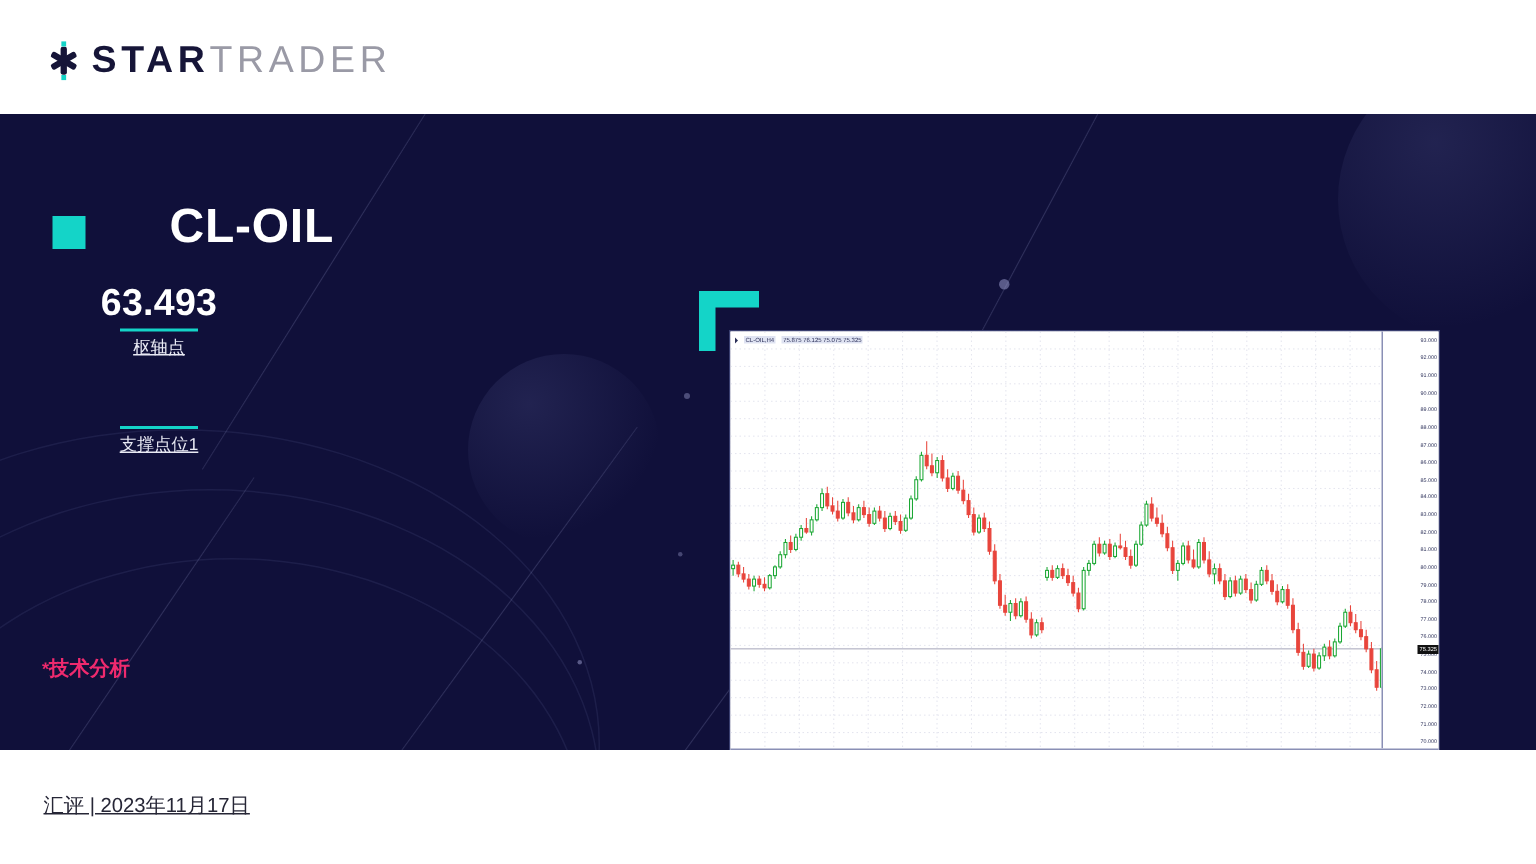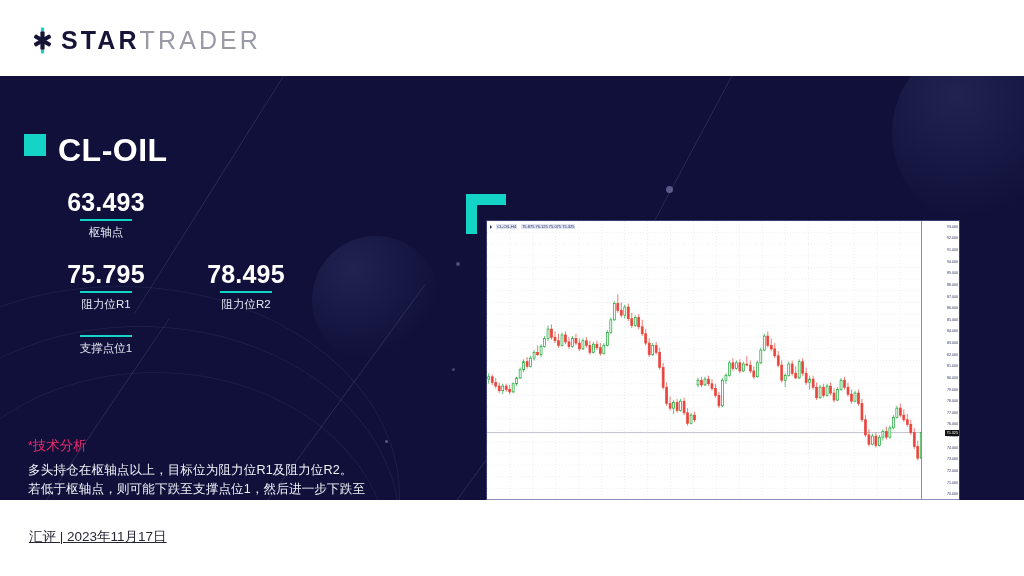--- a/index.html
+++ b/index.html
@@ -21,35 +21,35 @@
   .logo-trader { color:#9a9aa6; font-weight:400; }
 
   
   .hero { position:absolute; left:0; top:76px; width:1024px; height:424px; background:#10103a; overflow:hidden; }
   .deco { position:absolute; pointer-events:none; }
   .streak { background:linear-gradient(to bottom right, rgba(255,255,255,0) 0%, rgba(170,175,225,.20) 50%, rgba(255,255,255,0) 100%); }
   .planet { border-radius:50%; }
   .dot { border-radius:50%; }
   .swoosh { border-radius:50%; border:1px solid rgba(150,155,215,.10); }
 
-  .sym-row { position:absolute; left:24px; top:58px; display:flex; align-items:flex-start; }
+  .sym-row { position:absolute; left:35px; top:58px; display:flex; align-items:flex-end;gap:44px; }
   .sym-square { width:22px; height:22px; background:#14d4c8; margin-right:12px; }
   .sym-name { color:#fff; font-size:32px; font-weight:600; letter-spacing:.5px; line-height:32px; }
 
   .pivots { position:absolute; left:36px; top:112px; width:280px; }
   .pv-row { display:flex; }
   .pv-cell { width:140px; text-align:center; }
   .pv-cell.solo { width:140px; }
   .pv-val { color:#fff; font-size:25px; font-weight:600; line-height:28px; letter-spacing:.2px; }
   .pv-bar { width:52px; height:2px; background:#14d4c8; margin:3px auto 4px; }
-  .pv-lbl { color:#e9eaf4; font-size:11.5px; line-height:14px; }
+  .pv-lbl { color:#e9eaf4; font-size:11.5px; line-height:14px;text-decoration:underline; }
   .pv-gap { height:21px; }
 
   .ta { position:absolute; left:28px; top:361px; width:372px; }
-  .ta-head { color:#ef2a6e; font-size:13.5px; font-weight:400; line-height:18px; margin-bottom:6px; }
+  .ta-head { color:#ef2a6e; font-size:13.5px; font-weight:700; line-height:18px; margin-bottom:6px; }
   .ta-head .star { font-size:12px; }
   .ta-body p { color:#f2f3fa; font-size:12.6px; line-height:18.6px; letter-spacing:.1px; }
 
   
   .chartwrap { position:absolute; left:466px; top:118px; width:514px; height:346px; }
   .bracket { position:absolute; background:#14d4c8; }
   .chart { position:absolute; left:20px; top:26px; width:474px; height:293px;
            background:#fff; border:1px solid #3a3f70; }
   .chart-header { position:absolute; left:1px; top:1px; height:9px; display:flex; align-items:center;
                   gap:4px; padding-left:2px; font-size:4px; color:#2b2f58; white-space:nowrap;
@@ -117,48 +117,31 @@
 
     <div class="pivots">
       <div class="pv-row">
         <div class="pv-cell solo">
           <div class="pv-val">63.493</div>
           <div class="pv-bar"></div>
           <div class="pv-lbl">枢轴点</div>
         </div>
       </div>
       <div class="pv-gap"></div>
-      <div class="pv-row">
-        <div class="pv-cell">
-          <div class="pv-val">75.795</div>
-          <div class="pv-bar"></div>
-          <div class="pv-lbl">阻力位R1</div>
-        </div>
-        <div class="pv-cell">
-          <div class="pv-val">78.495</div>
-          <div class="pv-bar"></div>
-          <div class="pv-lbl">阻力位R2</div>
-        </div>
-      </div>
       <div class="pv-gap"></div>
       <div class="pv-row">
         <div class="pv-cell">
           <div class="pv-bar"></div>
           <div class="pv-lbl">支撑点位1</div>
         </div>
       </div>
     </div>
 
     <div class="ta">
       <div class="ta-head"><span class="star">*</span><span>技术分析</span></div>
-      <div class="ta-body">
-        <p>多头持仓在枢轴点以上，目标位为阻力位R1及阻力位R2。</p>
-        <p>若低于枢轴点，则可能下跌至支撑点位1，然后进一步下跌至</p>
-        <p>支撑点位2作为目标位。</p>
-      </div>
     </div>
 
     <div class="chartwrap">
       <div class="bracket" style="left:0; top:0; width:11px; height:40px;"></div>
       <div class="bracket" style="left:0; top:0; width:40px; height:11px;"></div>
 
       <div class="chart">
         <div class="chart-header">
           <span class="tri"></span>
           <span class="q">CL-OIL,H4</span>

